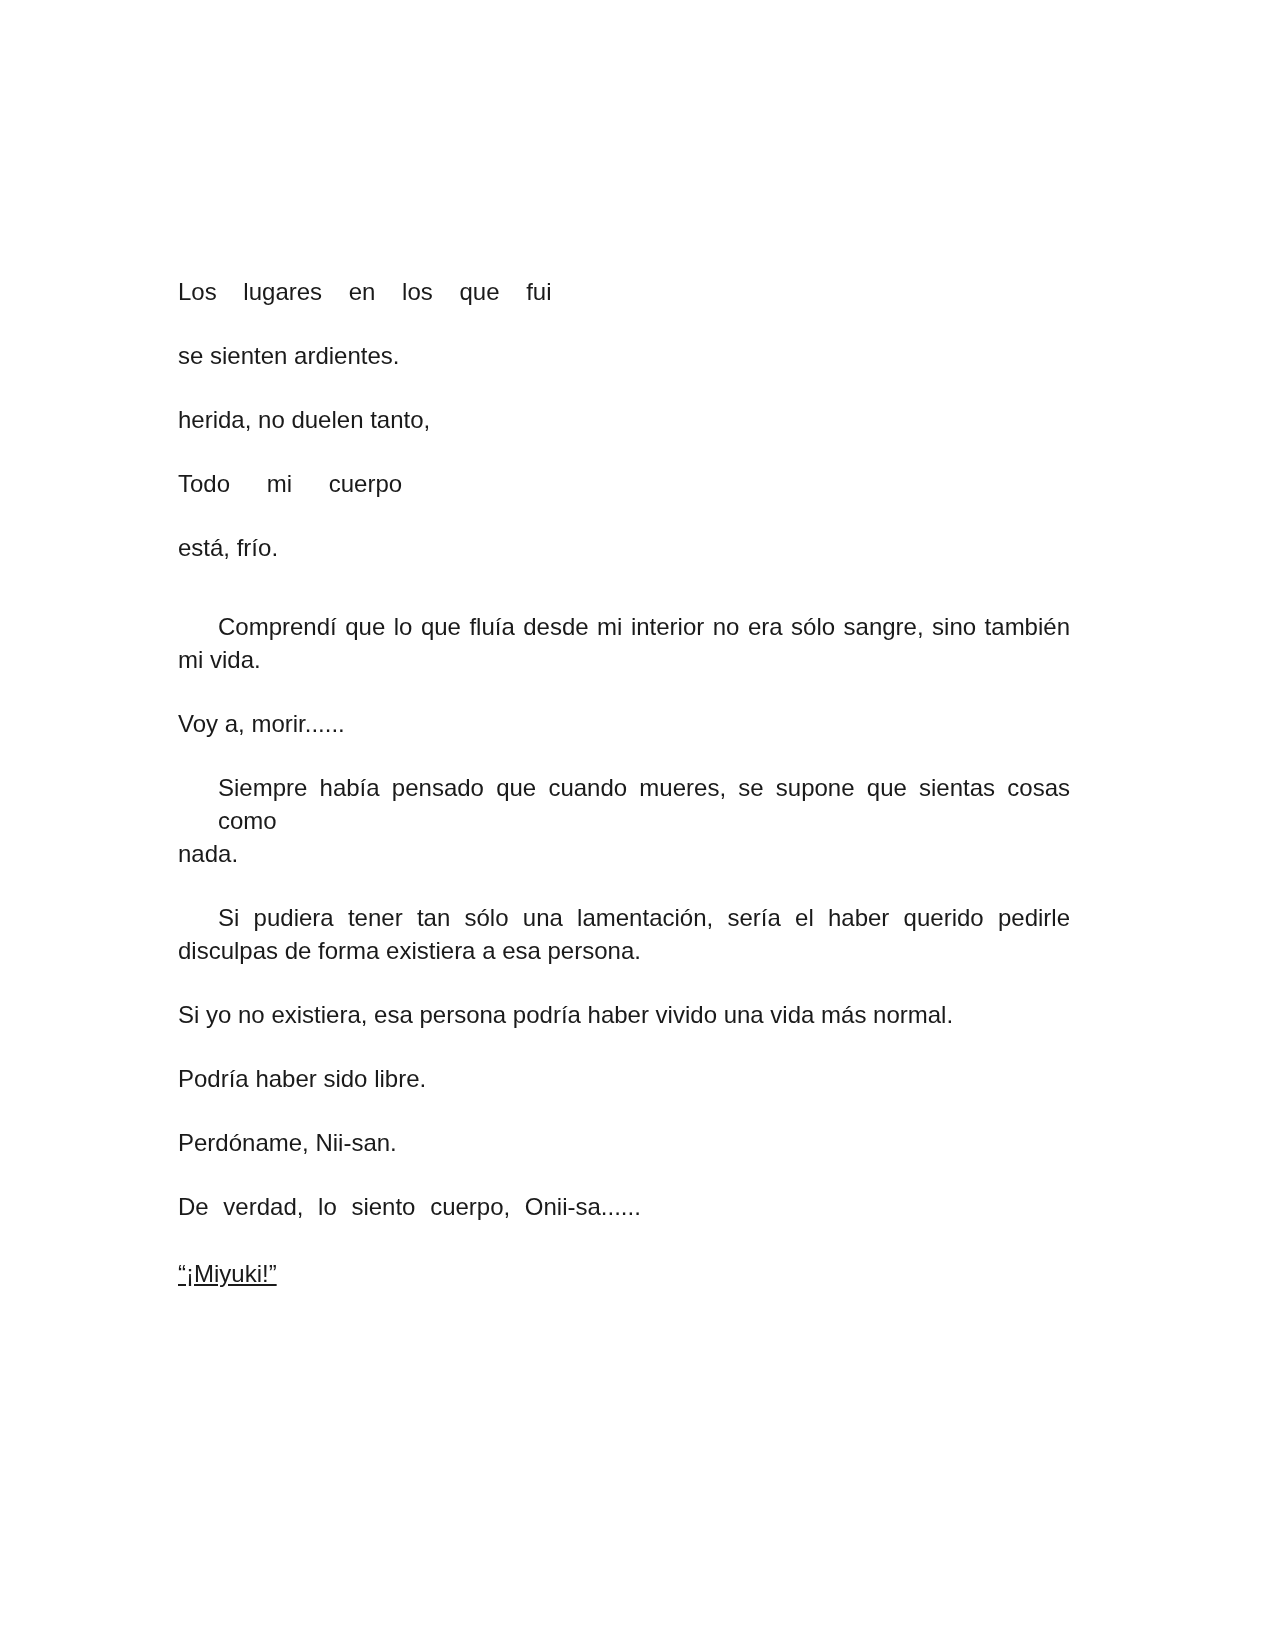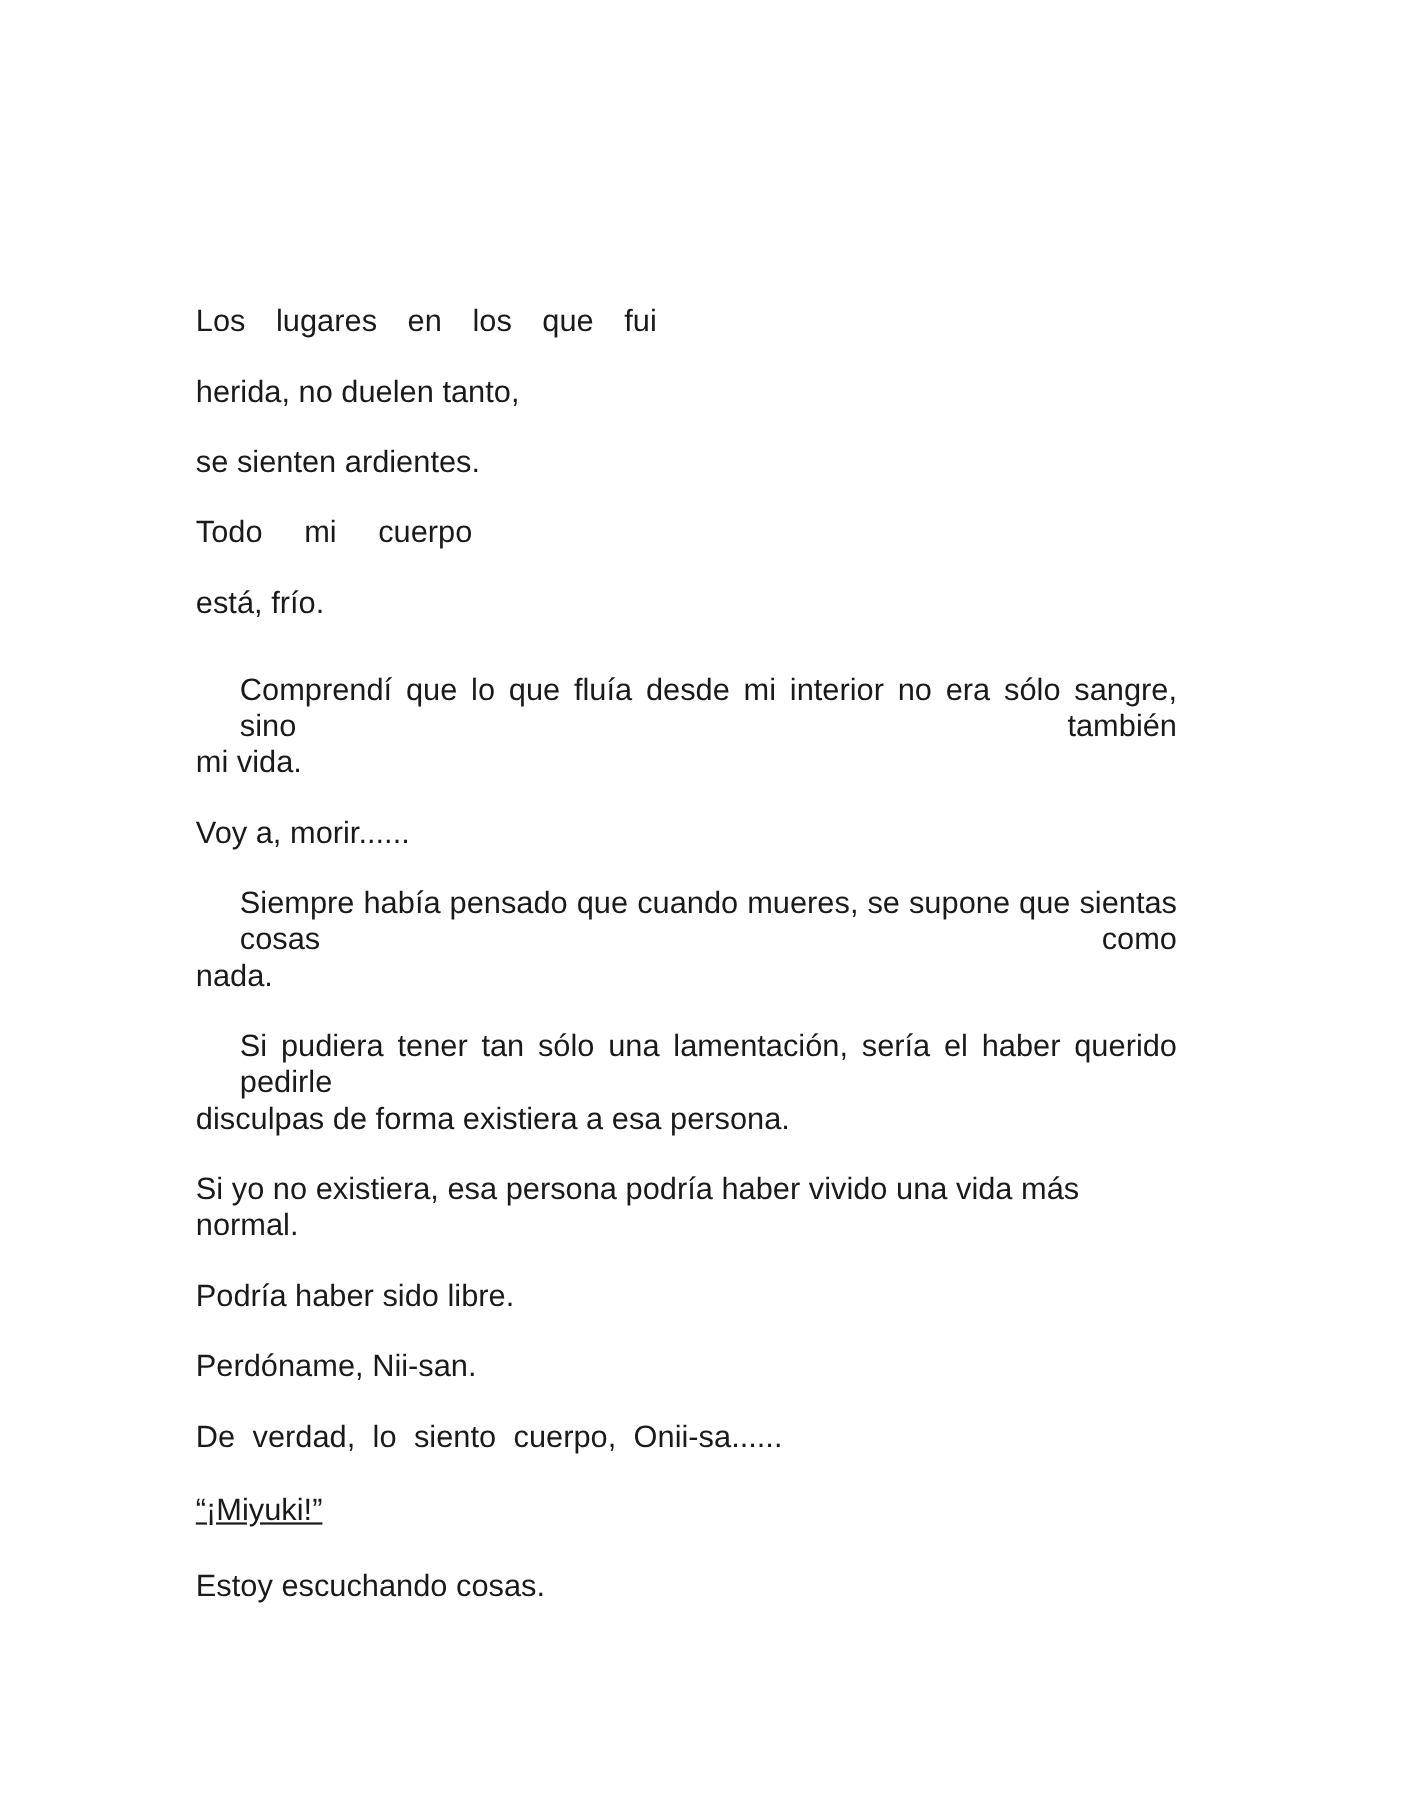--- a/index.html
+++ b/index.html
@@ -17,21 +17,21 @@
     color: #1a1a1a;
   }
   .content {
     position: absolute;
     left: 178px;
     top: 275px;
     width: 892px;
   }
   .para {
     margin: 0 0 31px 0;
-    font-size: 28px;
+    font-size: 24px;
     line-height: 33px;
     color: #1a1a1a;
   }
   .line {
     text-align: left;
   }
   
   .jline {
     text-align: justify;
     text-align-last: justify;
@@ -50,25 +50,25 @@
 <body>
 
 <div class="page">
   <div class="content">
 
     <div class="para">
       <div class="line spread-wide">Los lugares en los que fui</div>
     </div>
 
     <div class="para">
-      <div class="line">herida, no duelen tanto,</div>
+      <div class="line">se sienten ardientes.</div>
     </div>
 
     <div class="para">
-      <div class="line">se sienten ardientes.</div>
+      <div class="line">herida, no duelen tanto,</div>
     </div>
 
     <div class="para">
       <div class="line spread-wider">Todo mi cuerpo</div>
     </div>
 
     <div class="para">
       <div class="line">está, frío.</div>
     </div>
 
@@ -104,18 +104,15 @@
     </div>
 
     <div class="para">
       <div class="line spread-slight">De verdad, lo siento cuerpo, Onii-sa......</div>
     </div>
 
     <div class="para gap-b">
       <div class="line">“¡Miyuki!”</div>
     </div>
 
-    <div class="para gap-c">
-      <div class="line">Estoy escuchando cosas.</div>
-    </div>
 
   </div>
 </div>
 
 </body></html>

